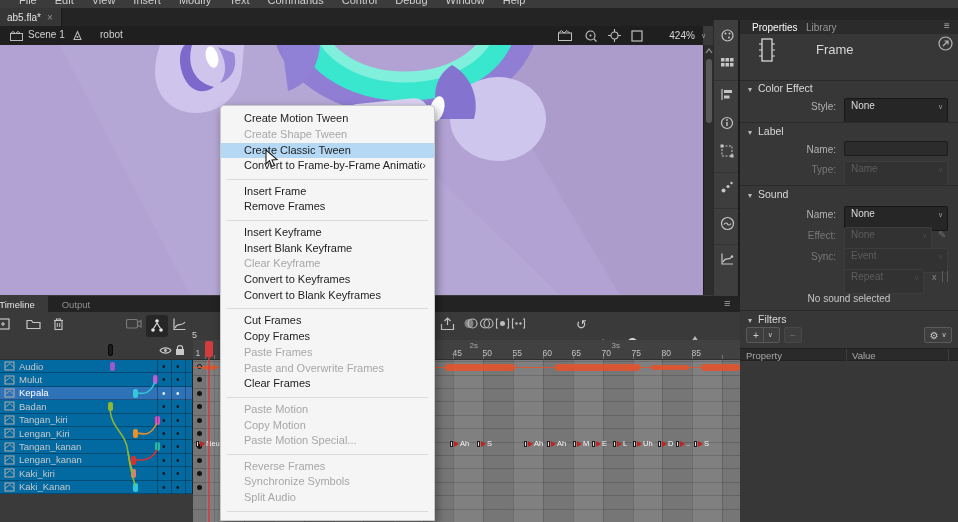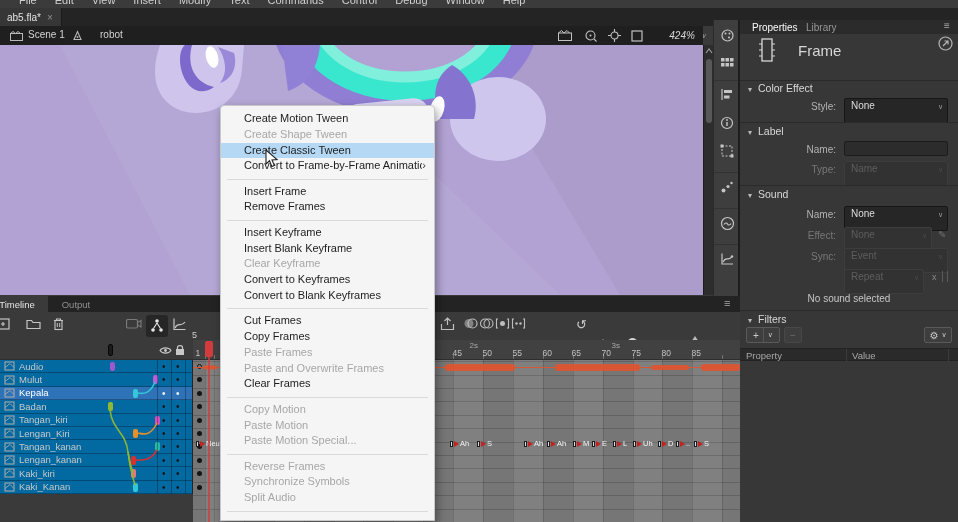--- a/index.html
+++ b/index.html
@@ -14,21 +14,21 @@
            display:flex;align-items:center;padding-left:10px;}
   .menubar span{font-size:11px;color:#cfcfcf;padding:0 9px;}
   .tabbar{position:absolute;top:8px;left:0;width:958px;height:18px;background:#242424;}
   .doctab{position:absolute;left:0;top:0;width:62px;height:18px;background:#363636;
           display:flex;align-items:center;border-right:1px solid #1a1a1a;}
   .doctab .t{font-size:10px;color:#e2e2e2;padding-left:7px;}
   .doctab .x{font-size:10px;color:#8f8f8f;margin-left:6px;}
   .crumb{position:absolute;top:26px;left:0;width:703px;height:19px;background:#1f1f1f;}
   .crumb .txt{position:absolute;top:3px;font-size:10px;color:#d2d2d2;}
   .zoomdd{position:absolute;left:648px;top:2px;width:58px;height:15px;color:#d8d8d8;
-          font-size:10px;display:flex;align-items:center;justify-content:flex-end;gap:6px;font-style:italic;}
+          font-size:10px;display:flex;align-items:center;justify-content:flex-end;gap:6px;}
   .zoomdd .c{font-size:7px;color:#9a9a9a;}
 
   
   .stage{position:absolute;left:0;top:45px;width:703px;height:250px;overflow:hidden;}
   .sscroll{position:absolute;left:703px;top:45px;width:10px;height:250px;background:#2d2d2d;
            border-left:1px solid #1c1c1c;}
   .sthumb{position:absolute;left:2px;top:14px;width:6px;height:64px;background:#585858;border-radius:3px;}
 
   
   .strip{position:absolute;left:713px;top:20px;width:27px;height:276px;background:#3e3e3e;
@@ -116,21 +116,21 @@
   .cm-item.sep{height:9.5px;}
   .cm-item.sep::after{content:"";position:absolute;left:6px;right:6px;top:4.5px;border-top:1px solid #dadada;}
 
   
   .props{position:absolute;left:740px;top:20px;width:218px;height:502px;background:#373737;}
   .p-tabs{position:absolute;left:0;top:0;width:218px;height:14px;background:#2b2b2b;}
   .p-tab{position:absolute;top:0;height:14px;font-size:10px;display:flex;align-items:center;}
   .p-tab.active{color:#fafafa;}
   .p-tab.idle{color:#979797;}
   .p-menu{position:absolute;left:204px;top:0;font-size:10px;color:#aaa;}
-  .p-head-title{position:absolute;left:58px;top:22px;font-size:15px;color:#d6d6d6;text-align:right;}
+  .p-head-title{position:absolute;left:76px;top:22px;font-size:13px;color:#d6d6d6;text-align:right;}
   .p-div{position:absolute;left:0;width:218px;border-top:1px solid #2a2a2a;}
   .sec-h{position:absolute;left:8px;font-size:10.5px;color:#d8d8d8;}
   .sec-h .caret{font-size:8px;color:#b9b9b9;margin-right:6px;}
   .plabel{position:absolute;width:92px;text-align:right;font-size:10px;color:#b2b2b2;}
   .plabel.dim{color:#787878;}
   .dd{position:absolute;height:25px;background:#262626;border:1px solid #161616;border-radius:2px;
       color:#dcdcdc;font-size:10px;line-height:14px;padding:0 14px 0 6px;}
   .dd .dd-c{position:absolute;right:4px;top:1px;font-size:7px;color:#9a9a9a;}
   .dd.dis{background:#323232;border-color:#3d3d3d;color:#5d5d5d;}
   .dd.dis .dd-c{color:#4b4b4b;}
@@ -849,26 +849,26 @@
         <span class="cm-sub"></span>
       </div>
 
 
       <div class="cm-item sep">
         <span class="cm-label"></span>
         <span class="cm-sub"></span>
       </div>
 
       <div class="cm-item disabled">
+        <span class="cm-label">Paste Motion</span>
+        <span class="cm-sub"></span>
+      </div>
+
+      <div class="cm-item disabled">
         <span class="cm-label">Copy Motion</span>
-        <span class="cm-sub"></span>
-      </div>
-
-      <div class="cm-item disabled">
-        <span class="cm-label">Paste Motion</span>
         <span class="cm-sub"></span>
       </div>
 
       <div class="cm-item disabled">
         <span class="cm-label">Paste Motion Special...</span>
         <span class="cm-sub"></span>
       </div>
 
       <div class="cm-item sep">
         <span class="cm-label"></span>

